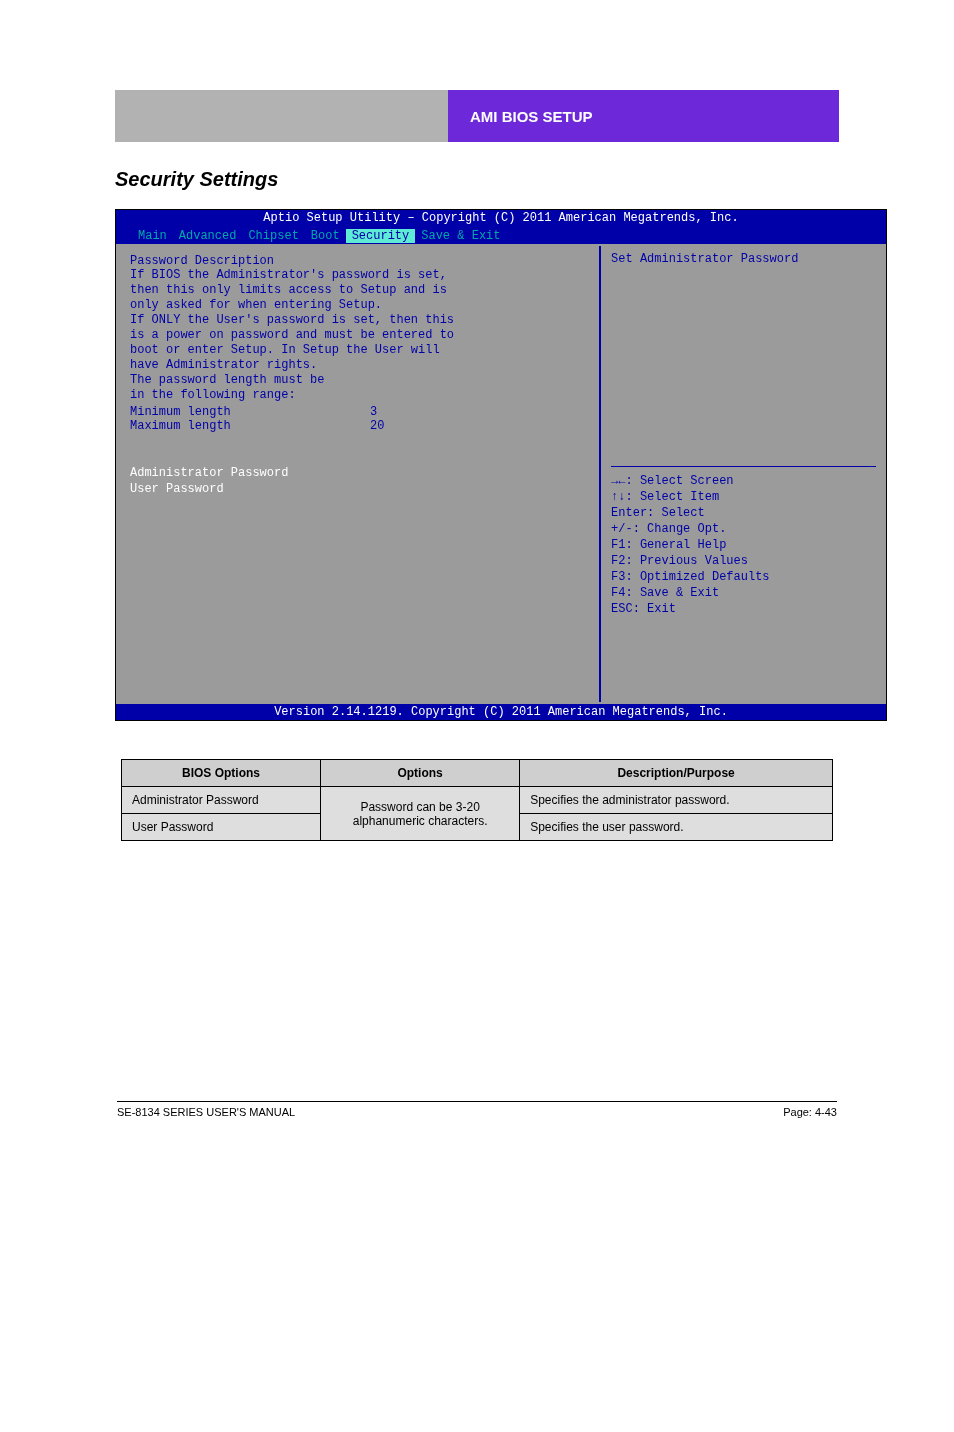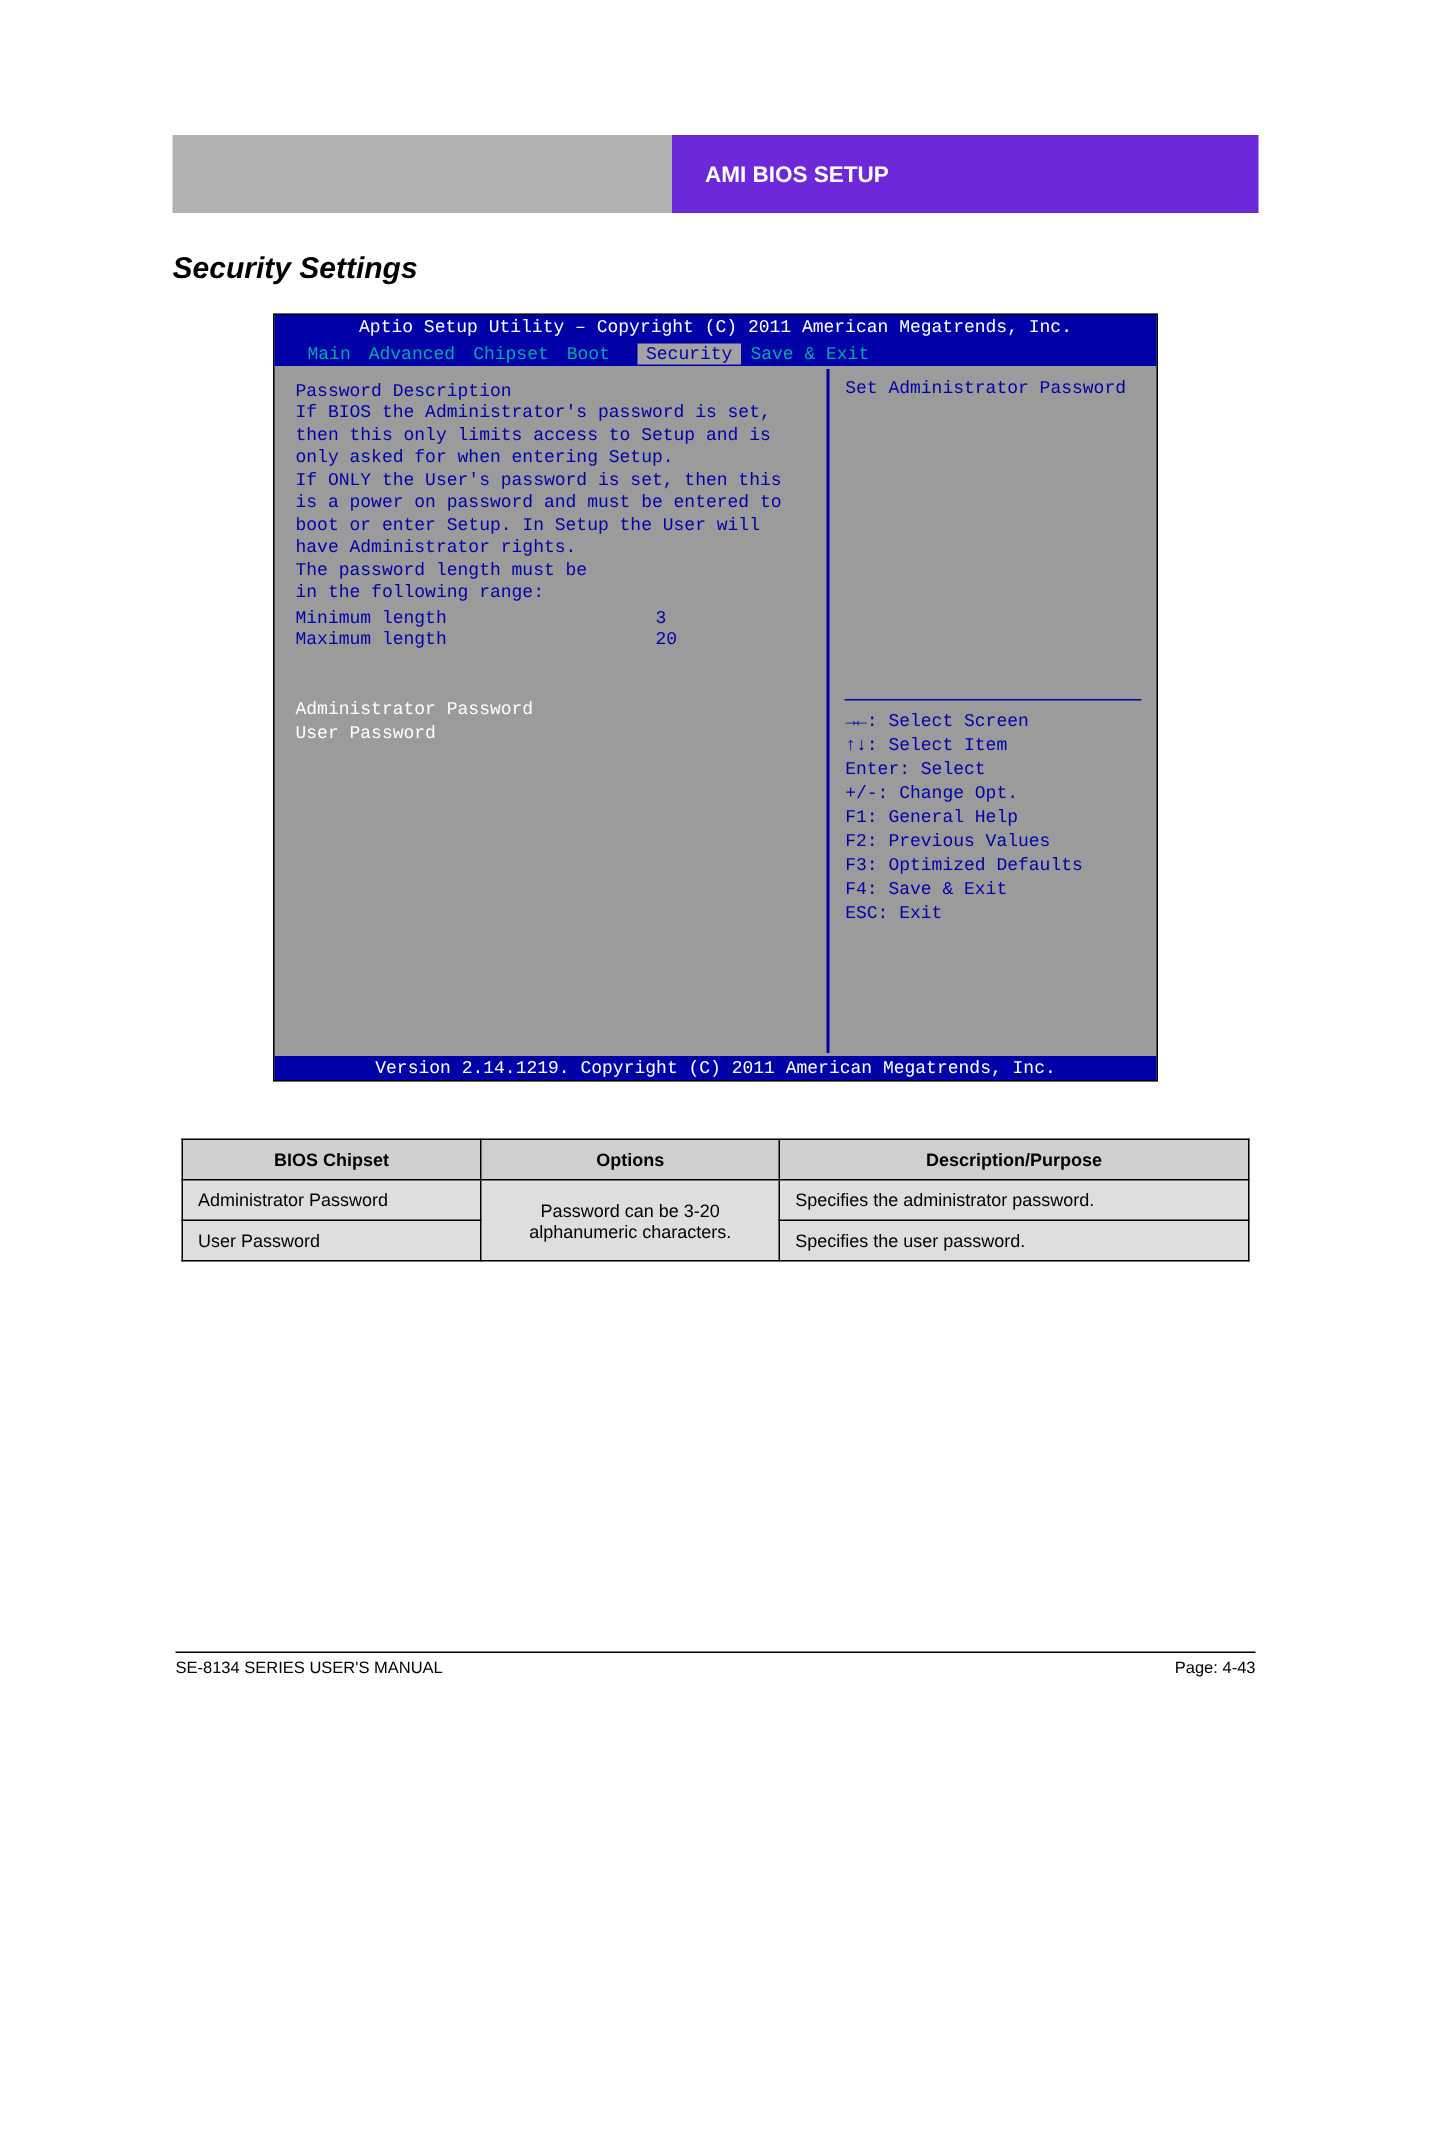--- a/index.html
+++ b/index.html
@@ -33,21 +33,21 @@
     font-size: 15px;
     font-weight: bold;
   }
   .subheading {
     font-size: 20px;
     font-weight: bold;
     font-style: italic;
     margin: 26px 0 18px 0;
   }
   .bios-box {
-    width: 590px;
+    width: 772px;
     height: 512px;
     margin: 0 auto;
     background: #9b9b9b;
     border: 1px solid #000;
     font-family: "Courier New", monospace;
     font-size: 12px;
     position: relative;
   }
   .bios-titlebar {
     background: #0000a8;
@@ -66,23 +66,22 @@
     bottom: 0;
     left: 16px;
     height: 16px;
     align-items: center;
   }
   .bios-tab {
     padding: 0 6px;
     color: #00a8a8;
   }
   .bios-tab.active {
-    background: #a3a3a3;
+    background: #5eead4;
     color: #0000a8;
-    margin-left: 12px;
   }
   .bios-body {
     display: flex;
     height: 460px;
   }
   .bios-left {
     flex: 1 1 63%;
     padding: 8px 14px;
     color: #0000a8;
     position: relative;
@@ -219,21 +218,21 @@
         </div>
       </div>
     </div>
 
     <div class="bios-footer">Version 2.14.1219. Copyright (C) 2011 American Megatrends, Inc.</div>
   </div>
 
   <table class="config-table">
     <tbody>
         <tr>
-      <th class="col1">BIOS Chipset</th>
+      <th class="col1">BIOS Options</th>
       <th class="col2">Options</th>
       <th class="col3">Description/Purpose</th>
     </tr>
     <tr>
       <td class="col1">Administrator Password</td>
       <td class="col2" rowspan="2">
         <span>Password can be 3-20</span><br>
         <span>alphanumeric characters.</span>
       </td>
       <td class="col3">Specifies the administrator password.</td>

